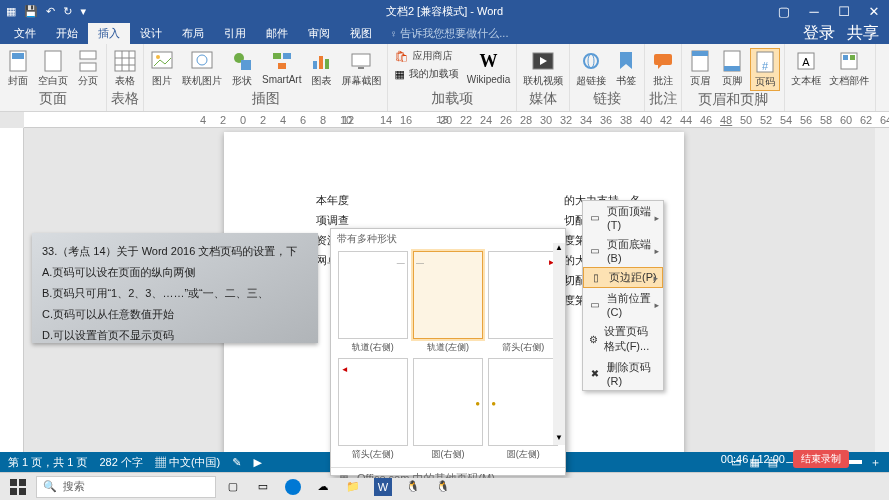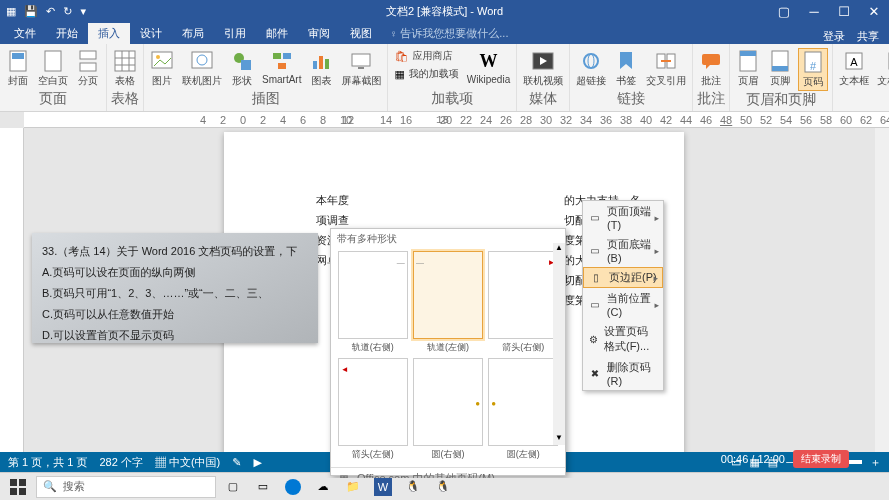--- a/index.html
+++ b/index.html
@@ -8,21 +8,21 @@
 .qat{display:flex;align-items:center;gap:8px;padding-left:6px}
 .qat span{color:#fff;font-size:11px}
 .title-center{position:absolute;left:50%;transform:translateX(-50%);color:#fff;font-size:11px}
 .win-controls{position:absolute;right:0;display:flex}
 .win-controls div{width:30px;height:22px;display:flex;align-items:center;justify-content:center;color:#fff;font-size:13px}
 .tabs{height:22px;background:#2b579a;display:flex;align-items:flex-end;padding-left:4px}
 .tab{padding:3px 10px;color:#fff;font-size:11px;cursor:pointer}
 .tab.active{background:#f3f3f3;color:#2b579a}
 .tab-tell{color:#b8cce4;font-size:10px;padding:3px 8px}
 .tab-right{margin-left:auto;display:flex;gap:12px;padding-right:10px}
-.tab-right span{color:#fff;font-size:11px}
+.tab-right span{color:#fff;font-size:16px}
 .ribbon{height:68px;background:#f3f3f3;border-bottom:1px solid #d4d4d4;display:flex}
 .group{display:flex;flex-direction:column;padding:2px 4px;border-right:1px solid #e0e0e0;align-items:center;justify-content:space-between}
 .group-items{display:flex;gap:4px;align-items:flex-start;padding-top:2px}
 .ribbon-btn{display:flex;flex-direction:column;align-items:center;gap:1px;padding:1px 2px;cursor:pointer}
 .ribbon-icon{width:18px;height:18px;display:flex;align-items:center;justify-content:center}
 .ribbon-icon-lg{width:24px;height:24px}
 .ribbon-label{font-size:10px;color:#444;white-space:nowrap}
 .group-name{font-size:14px;color:#666;padding-bottom:1px}
 .ruler-h{height:16px;background:#fff;margin-left:24px;border-bottom:1px solid #ccc;position:relative;font-size:8px;color:#777;overflow:hidden}
 .ruler-h span{position:absolute;top:2px}
@@ -253,30 +253,20 @@
           <div class="ribbon-label">超链接</div>
         </div>
       <div class="ribbon-btn">
           <div class="ribbon-icon ribbon-icon-lg">
             <svg width="16" height="20">
               <path d="M2,1 L14,1 L14,18 L8,13 L2,18 Z" fill="#5b9bd5"></path>
             </svg>
           </div>
           <div class="ribbon-label">书签</div>
         </div>
-      <div class="ribbon-btn">
-          <div class="ribbon-icon ribbon-icon-lg">
-            <svg width="22" height="18">
-              <rect x="2" y="2" width="8" height="14" fill="#fff" stroke="#888"></rect>
-              <rect x="12" y="2" width="8" height="14" fill="#fff" stroke="#888"></rect>
-              <path d="M6,9 L16,9" stroke="#ed7d31" stroke-width="2"></path>
-            </svg>
-          </div>
-          <div class="ribbon-label">交叉引用</div>
-        </div>
     </div>
     <div class="group-name">链接</div>
   </div>
   <div class="group">
     <div class="group-items">
         <div class="ribbon-btn">
           <div class="ribbon-icon ribbon-icon-lg">
             <svg width="22" height="18">
               <rect x="2" y="2" width="18" height="11" rx="2" fill="#ed7d31"></rect>
               <polygon points="6,13 6,17 10,13" fill="#ed7d31"></polygon>

